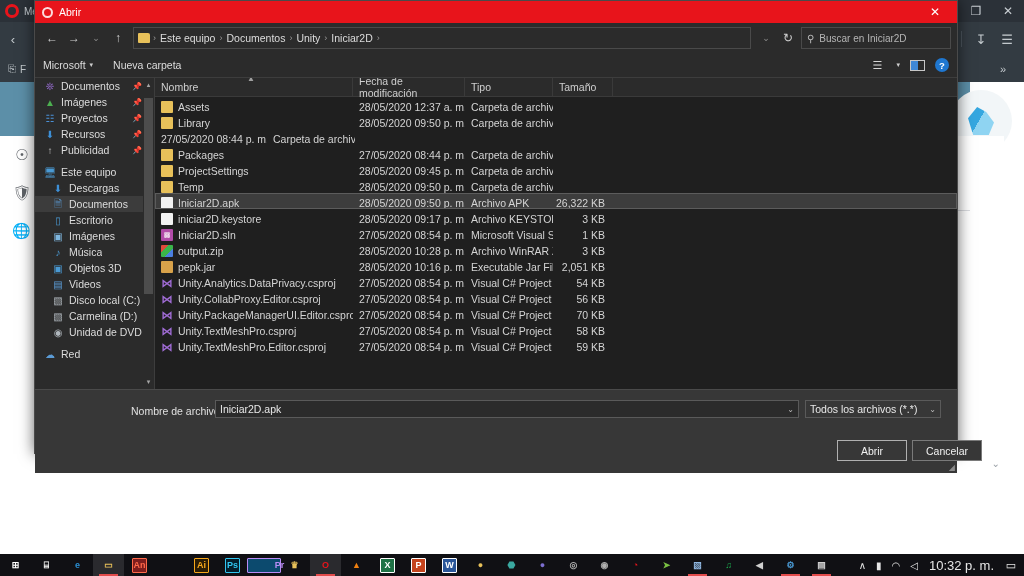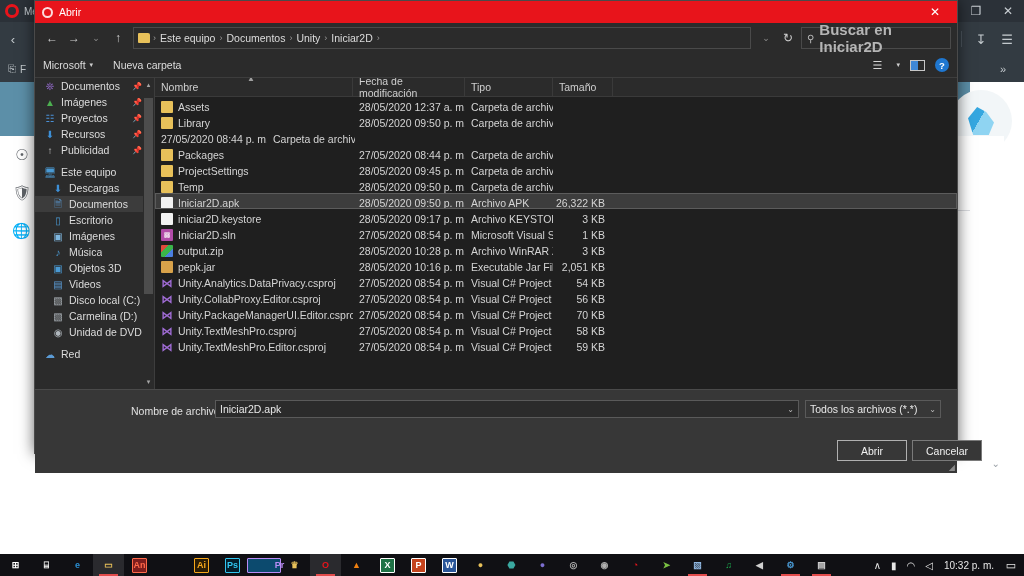--- a/index.html
+++ b/index.html
@@ -91,21 +91,21 @@
     position:absolute; left:0; bottom:0; width:1024px; height:22px;
     background:#101014; display:flex; align-items:center;
   }
   .tb-btn { width:31px; height:22px; display:flex; align-items:center; justify-content:center; position:relative; }
   .tb-btn.active { background:#2a2a2e; }
   .tb-ico { width:15px; height:15px; display:flex; align-items:center; justify-content:center;
             font-size:9px; font-weight:bold; color:#fff; border-radius:1px; }
   .tb-underline { position:absolute; bottom:0; left:6px; width:19px; height:2px; background:#e24b4b; }
   .tb-tray { margin-left:auto; display:flex; align-items:center; color:#e6e6e6; font-size:10px; padding-right:2px; }
   .tray-ico { padding:0 5px; font-size:10px; }
-  .tray-clock { padding:0 6px; font-size:10px; white-space:nowrap; }
+  .tray-clock { padding:0 6px; font-size:13px; white-space:nowrap; }
   .tray-notif { width:22px;height:22px;display:flex;align-items:center;justify-content:center;font-size:11px; }
 
   
   #dialog {
     position:absolute; left:34px; top:0px; width:924px; height:454px;
     background:#2b2b2b; border:1px solid #4a4a4a;
     box-shadow:0 0 14px rgba(0,0,0,.6);
   }
   .dlg-title {
     height:22px; background:#e8141b; display:flex; align-items:center; position:relative;
@@ -133,21 +133,21 @@
   }
   .crumb-folder { width:12px;height:10px;background:#e8c15a;border-radius:1px 2px 1px 1px; margin-right:2px; }
   .crumb { color:#dcdcdc; font-size:10.5px; padding:0 3px; white-space:nowrap; }
   .crumb-sep { color:#9a9a9a; font-size:9px; padding:0 1px; }
   .nav-right { display:flex; align-items:center; }
   .searchbox {
     width:150px; height:22px; border:1px solid #4a4a4a; background:#2b2b2b;
     display:flex; align-items:center; padding:0 5px; margin-left:2px;
   }
   .search-ico { color:#bdbdbd; font-size:10px; margin-right:5px; }
-  .search-ph { color:#b5b5b5; font-size:15px;font-weight:bold; }
+  .search-ph { color:#b5b5b5; font-size:10px; }
 
   .dlg-toolbar {
     height:24px; background:#2b2b2b; display:flex; align-items:center; padding:0 8px;
     position:relative;
   }
   .tool-item { color:#dcdcdc; font-size:10.5px; margin-right:20px; display:flex; align-items:center; }
   .tool-caret { font-size:7px; margin-left:4px; color:#cfcfcf; }
   .tool-right { position:absolute; right:8px; display:flex; align-items:center; gap:10px; }
   .view-ico { display:flex; align-items:center; color:#d6d6d6; font-size:11px; }
   .pane-ico { width:15px;height:11px; border:1px solid #c7c7c7; display:flex; }

